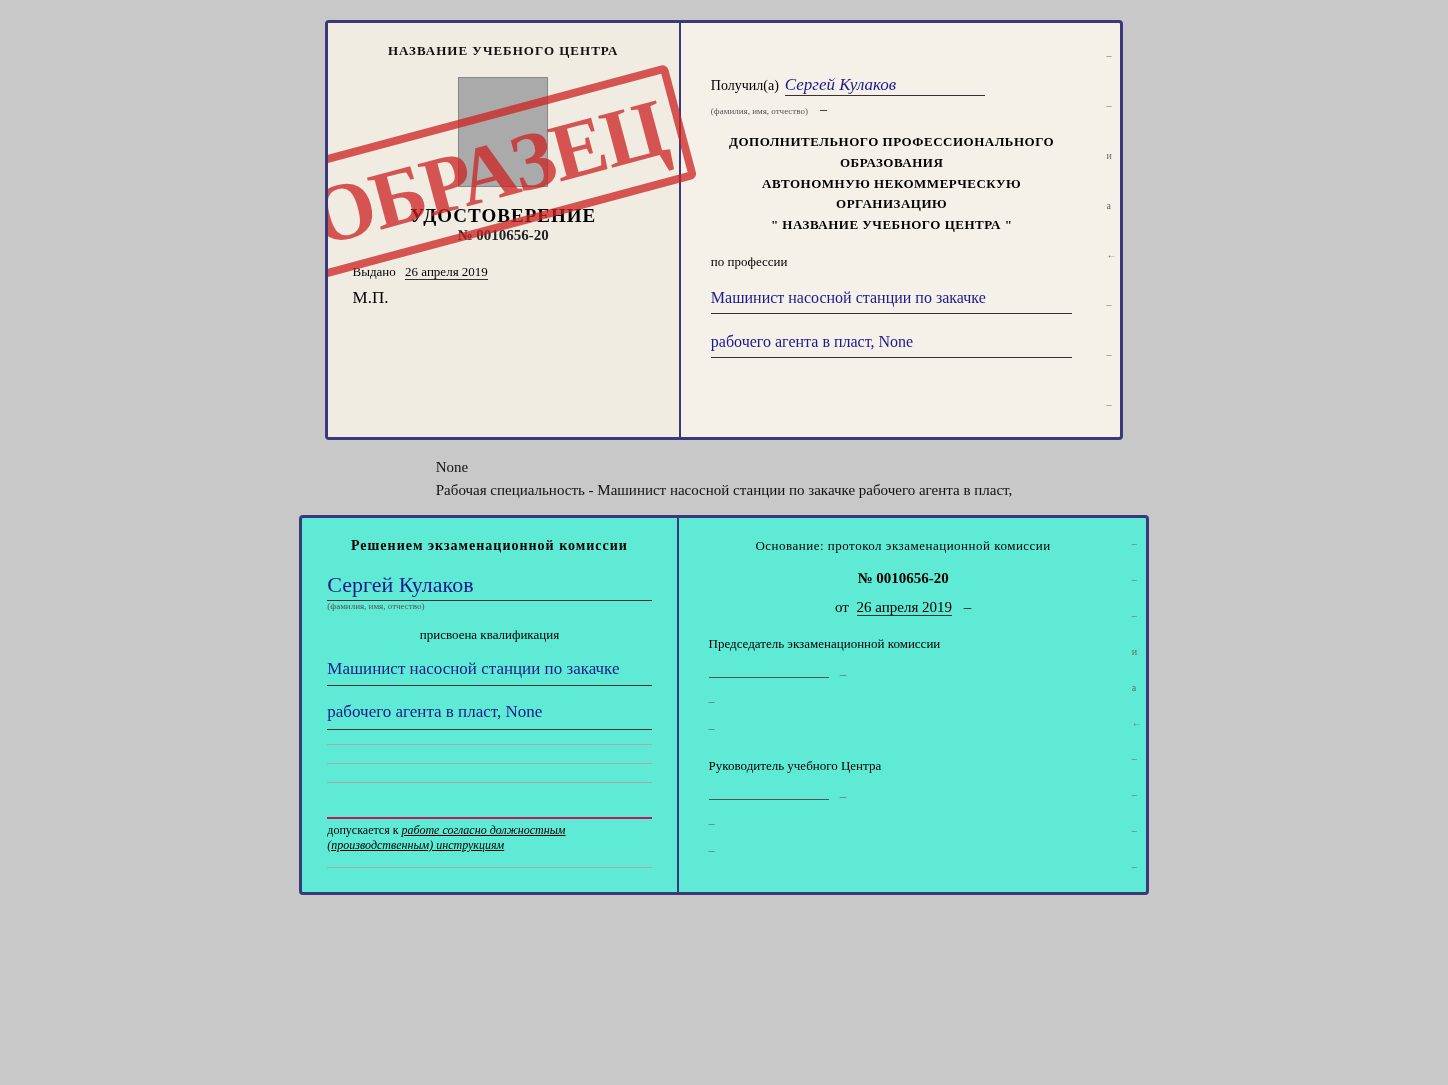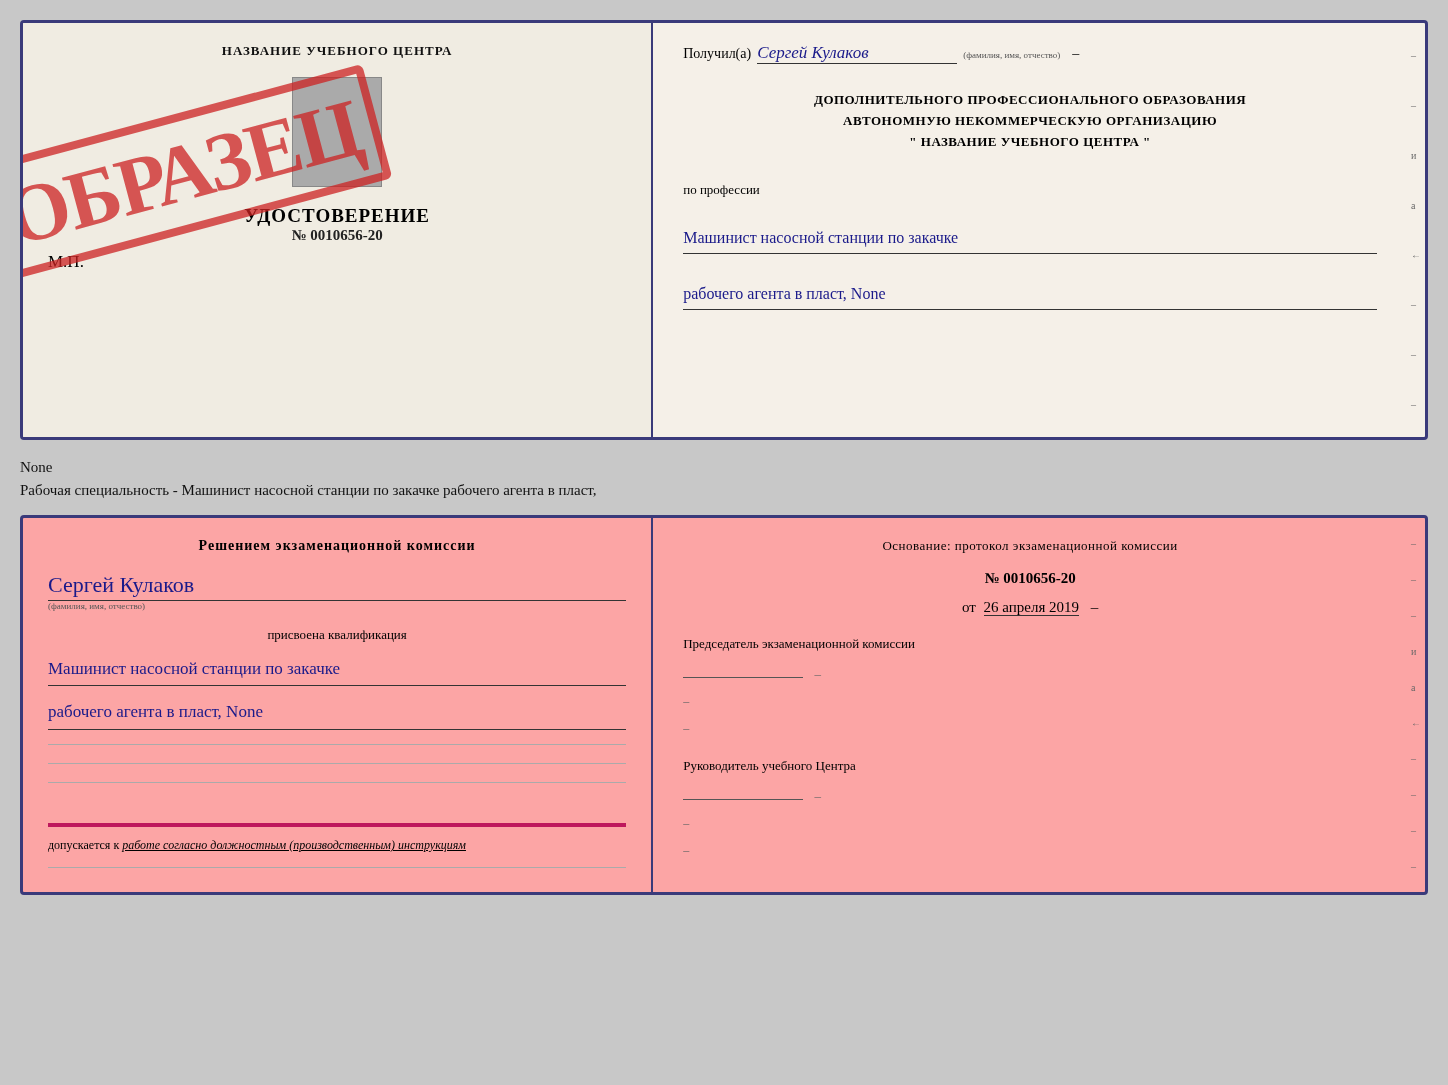--- a/index.html
+++ b/index.html
@@ -8,20 +8,21 @@
       font-family: 'Times New Roman', Times, serif;
       width: 1448px;
       min-height: 1085px;
       padding: 20px;
     }
 
     .page-wrapper {
       display: flex;
       flex-direction: column;
       gap: 12px;
+      align-items: center;
     }
 
     
     .cert-top {
       display: flex;
       background: #f5f0e8;
       border: 3px solid #3a3a7a;
       border-radius: 4px;
       min-height: 420px;
       position: relative;
@@ -37,21 +38,22 @@
       align-items: center;
       position: relative;
       background: #f0ece2;
     }
 
     .cert-top-right {
       flex: 1.2;
       padding: 20px 30px;
       display: flex;
       flex-direction: column;
-      gap: 26px;
+      gap: 14px;
+      margin-top: 32px;
     }
 
     .cert-title-top {
       font-size: 13px;
       font-weight: bold;
       letter-spacing: 1px;
       text-align: center;
       text-transform: uppercase;
       color: #111;
       margin-bottom: 10px;
@@ -182,21 +184,21 @@
     .subtitle-text {
       font-size: 15px;
       color: #111;
       padding: 4px 0 2px 0;
       line-height: 1.5;
     }
 
     
     .cert-bottom {
       display: flex;
-      background: #fca5a5;
+      background: #5eead4;
       border: 3px solid #3a3a7a;
       border-radius: 4px;
       min-height: 380px;
     }
 
     .cert-bottom-left {
       flex: 1;
       border-right: 2px solid #3a3a7a;
       padding: 20px 25px;
       display: flex;
@@ -242,22 +244,22 @@
       font-family: 'Segoe Script', 'Brush Script MT', cursive;
       font-size: 17px;
       color: #1a1a8a;
       border-bottom: 1px solid #333;
       line-height: 1.9;
     }
 
     .dopuskaetsya-row {
       font-size: 12px;
       margin-top: auto;
-      border-top: 4px solid #be185d;
-      padding-top: 11px;
+      border-top: 2px solid #be185d;
+      padding-top: 4px;
     }
 
     .dopuskaetsya-italic {
       font-style: italic;
       text-decoration: underline;
       font-size: 12px;
     }
 
     
     .osnovanie-title {
@@ -312,20 +314,24 @@
 
       <div class="udostoverenie-block">
         <div class="udostoverenie-label">УДОСТОВЕРЕНИЕ</div>
         <div class="udostoverenie-number">№ 0010656-20</div>
       </div>
 
       <div class="obrazec-stamp">
         <div class="obrazec-text">ОБРАЗЕЦ</div>
       </div>
 
+      <div class="vydano-row">
+        <span>Выдано</span>
+        <span style="margin-left:6px; border-bottom:1px solid #333; font-size:13px;">26 апреля 2019</span>
+      </div>
 
       <div class="mp-row" style="margin-top:8px;">М.П.</div>
     </div>
 
     <div class="cert-top-right">
 
       <div class="recipient-row">
         <span>Получил(а)</span>
         <span class="recipient-name">Сергей Кулаков</span>
         <span style="font-size:9px; color:#555;">(фамилия, имя, отчество)</span>

